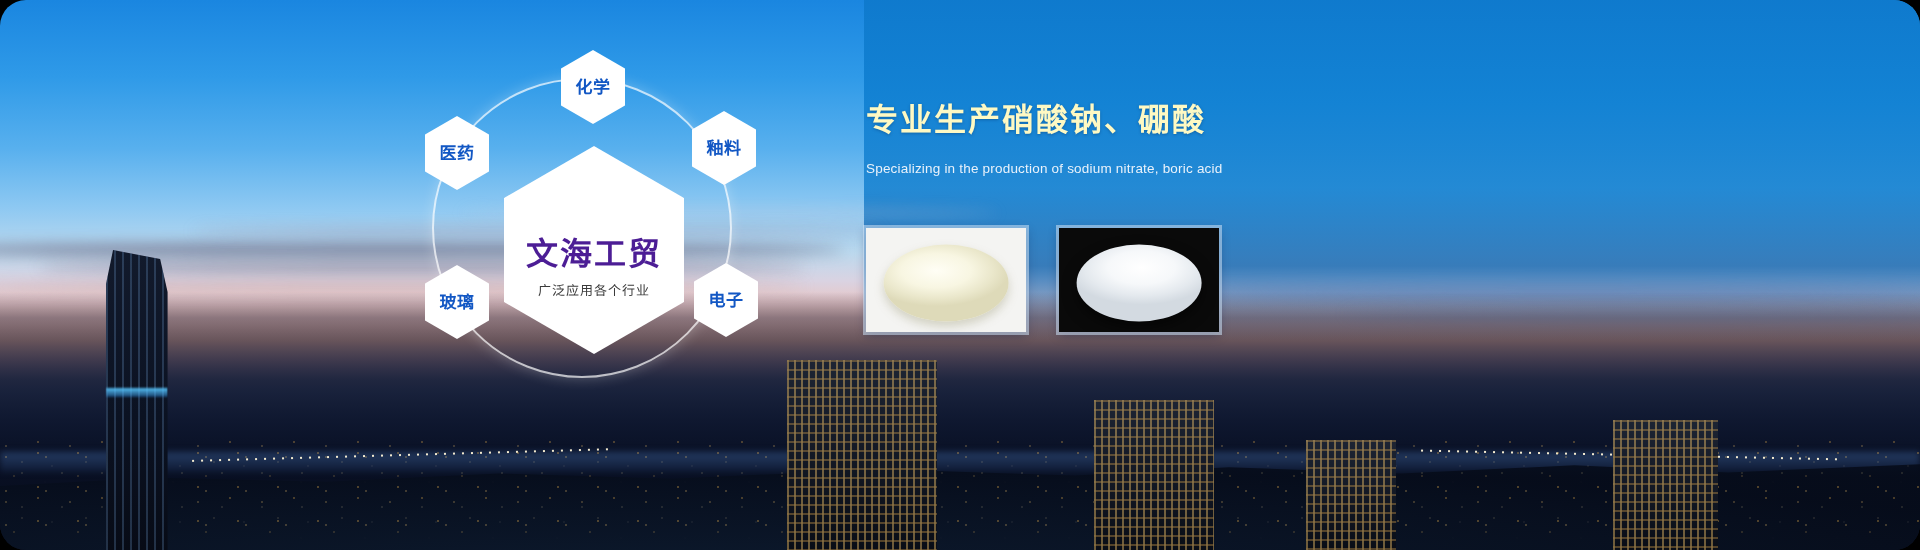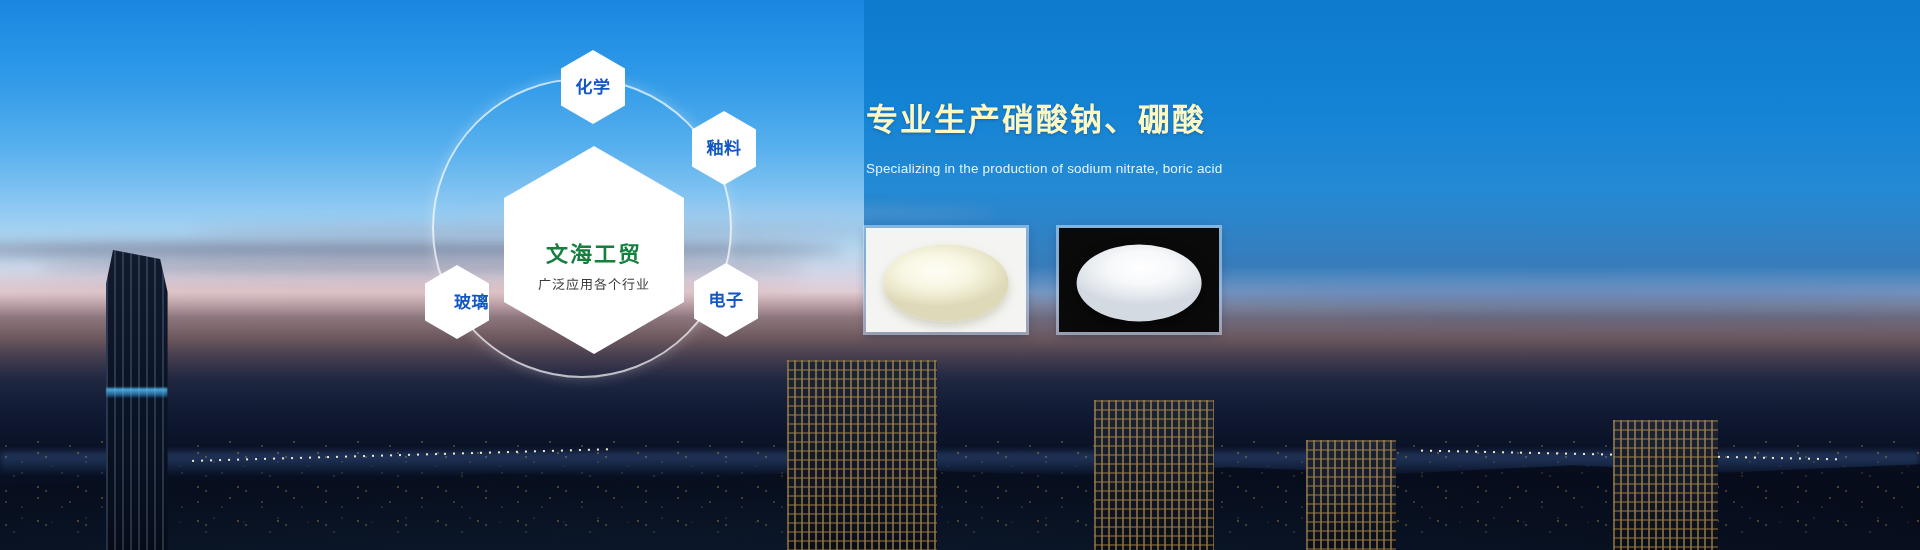--- a/index.html
+++ b/index.html
@@ -3,20 +3,21 @@
 <meta charset="utf-8">
 <title>Banner</title>
 <style>
   html,body{margin:0;padding:0;background:#000;}
   body{font-family:"Liberation Sans","DejaVu Sans",sans-serif;}
 
   .banner{
     position:relative;
     width:1920px;height:550px;
     overflow:hidden;
+    border-radius:26px;
   }
 
   
   .sky{
     position:absolute;inset:0;
     background:
       linear-gradient(100deg,
         rgba(250,200,150,0.00) 0%,
         rgba(250,200,150,0.00) 28%,
         rgba(0,0,0,0) 60%),
@@ -155,35 +156,35 @@
     font-weight:bold;
     font-size:17px;
     letter-spacing:.5px;
     line-height:1;
     white-space:nowrap;
   }
 
   .hex-chem{left:561px;top:50px;}
   .hex-glaze{left:692px;top:111px;text-align:center;}
   .hex-med{left:425px;top:116px;}
-  .hex-glass{left:425px;top:265px;justify-content:flex-end;}
+  .hex-glass{left:425px;top:265px;}
   .hex-elec{left:694px;top:263px;}
   .hex-metal{left:561px;top:353px;}
 
   
   .hex-center{
     position:absolute;
     left:504px;top:146px;width:180px;height:208px;
     background:#ffffff;
     clip-path:polygon(50% 0%,100% 25%,100% 75%,50% 100%,0% 75%,0% 25%);
     display:flex;flex-direction:column;align-items:center;justify-content:center;
     box-shadow:0 3px 20px rgba(10,40,90,.28);
   }
   .hex-center .brand{
-    color:#15803d;font-weight:bold;font-size:22px;letter-spacing:2px;
+    color:#4c1d95;font-weight:bold;font-size:32px;letter-spacing:2px;
     line-height:1.1;white-space:nowrap;margin-top:36px;
   }
   .hex-center .sub{
     color:#3a3a3a;font-size:13px;letter-spacing:1px;margin-top:7px;white-space:nowrap;
   }
 
   
   .copy{position:absolute;left:866px;top:100px;width:640px;}
   .copy .h1{
     color:#fef9c3;font-weight:bold;font-size:32px;letter-spacing:2px;
@@ -280,20 +281,23 @@
   </div>
 
   <div class="ring"></div>
 
   <div class="hex small hex-chem">
     <span class="label">化学</span>
   </div>
   <div class="hex small hex-glaze">
     <span class="label">釉料</span>
   </div>
+  <div class="hex small hex-med">
+    <span class="label">医药</span>
+  </div>
   <div class="hex small hex-glass">
     <span class="label">玻璃</span>
   </div>
   <div class="hex small hex-elec">
     <span class="label">电子</span>
   </div>
 
   <div class="hex-center">
     <div class="brand">文海工贸</div>
     <div class="sub">广泛应用各个行业</div>

